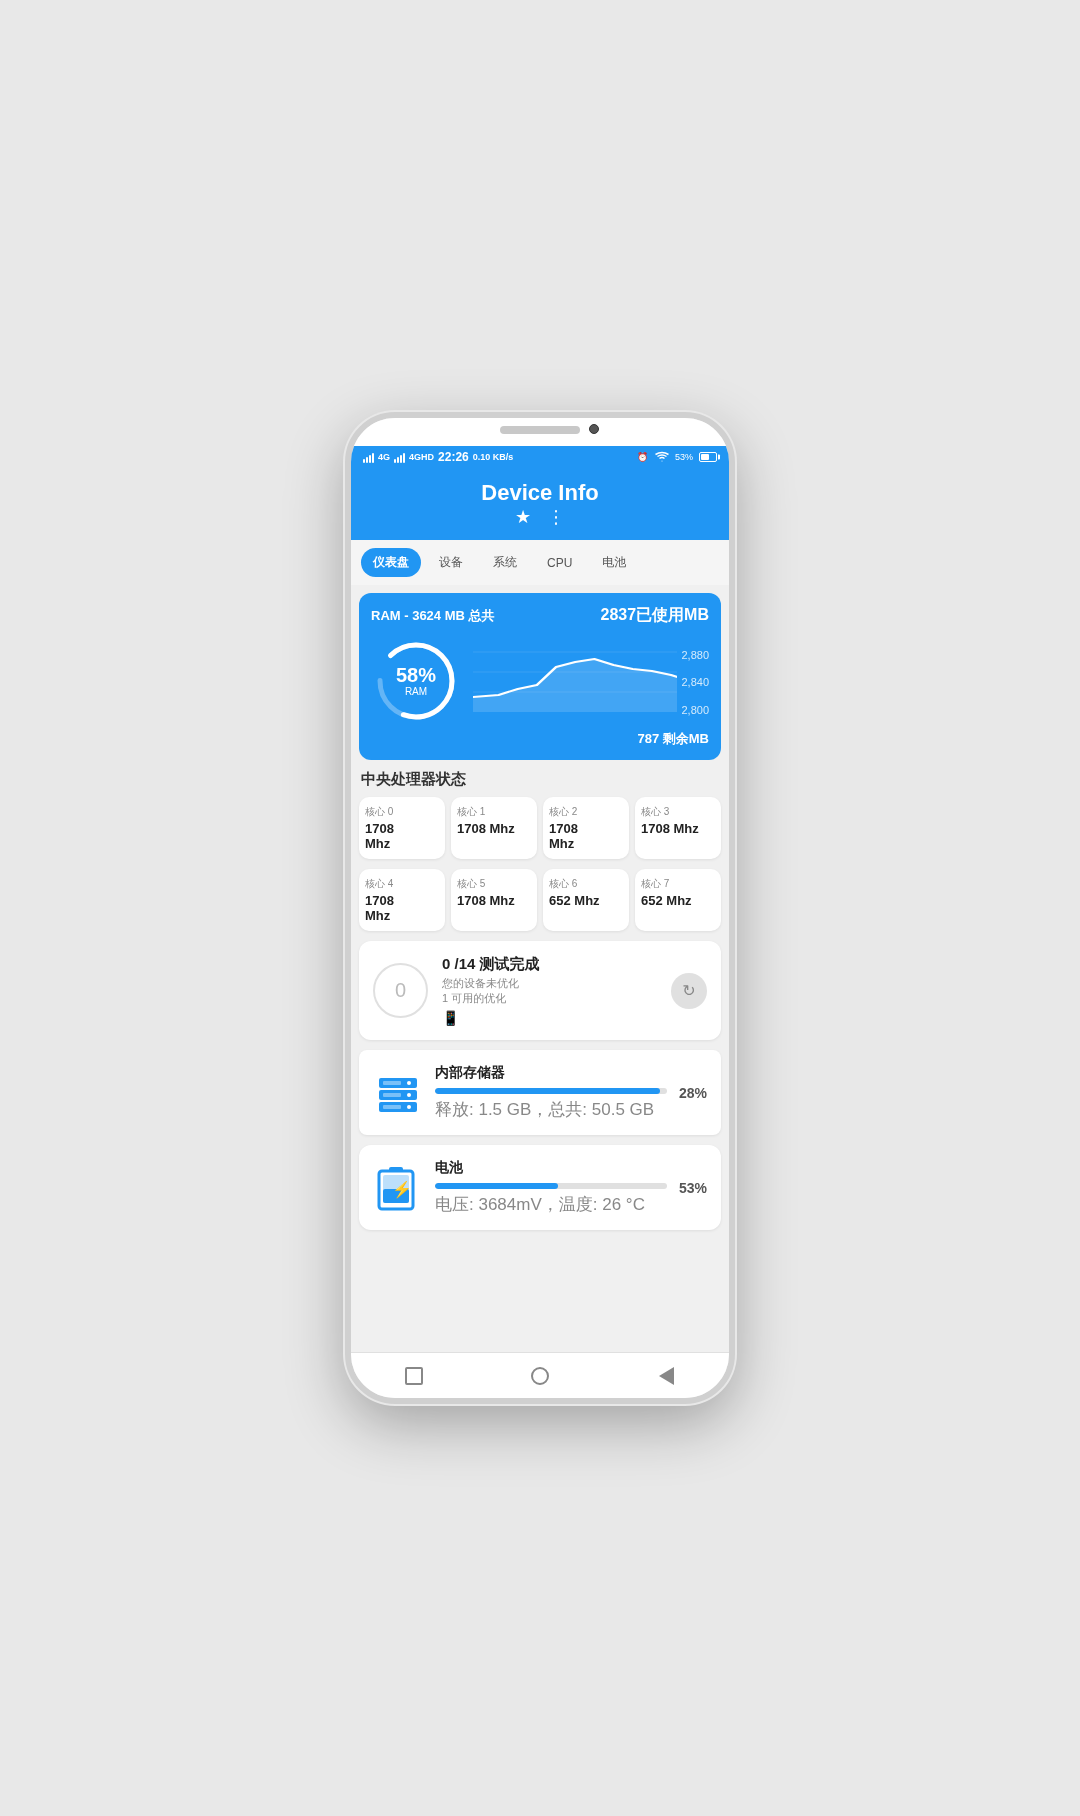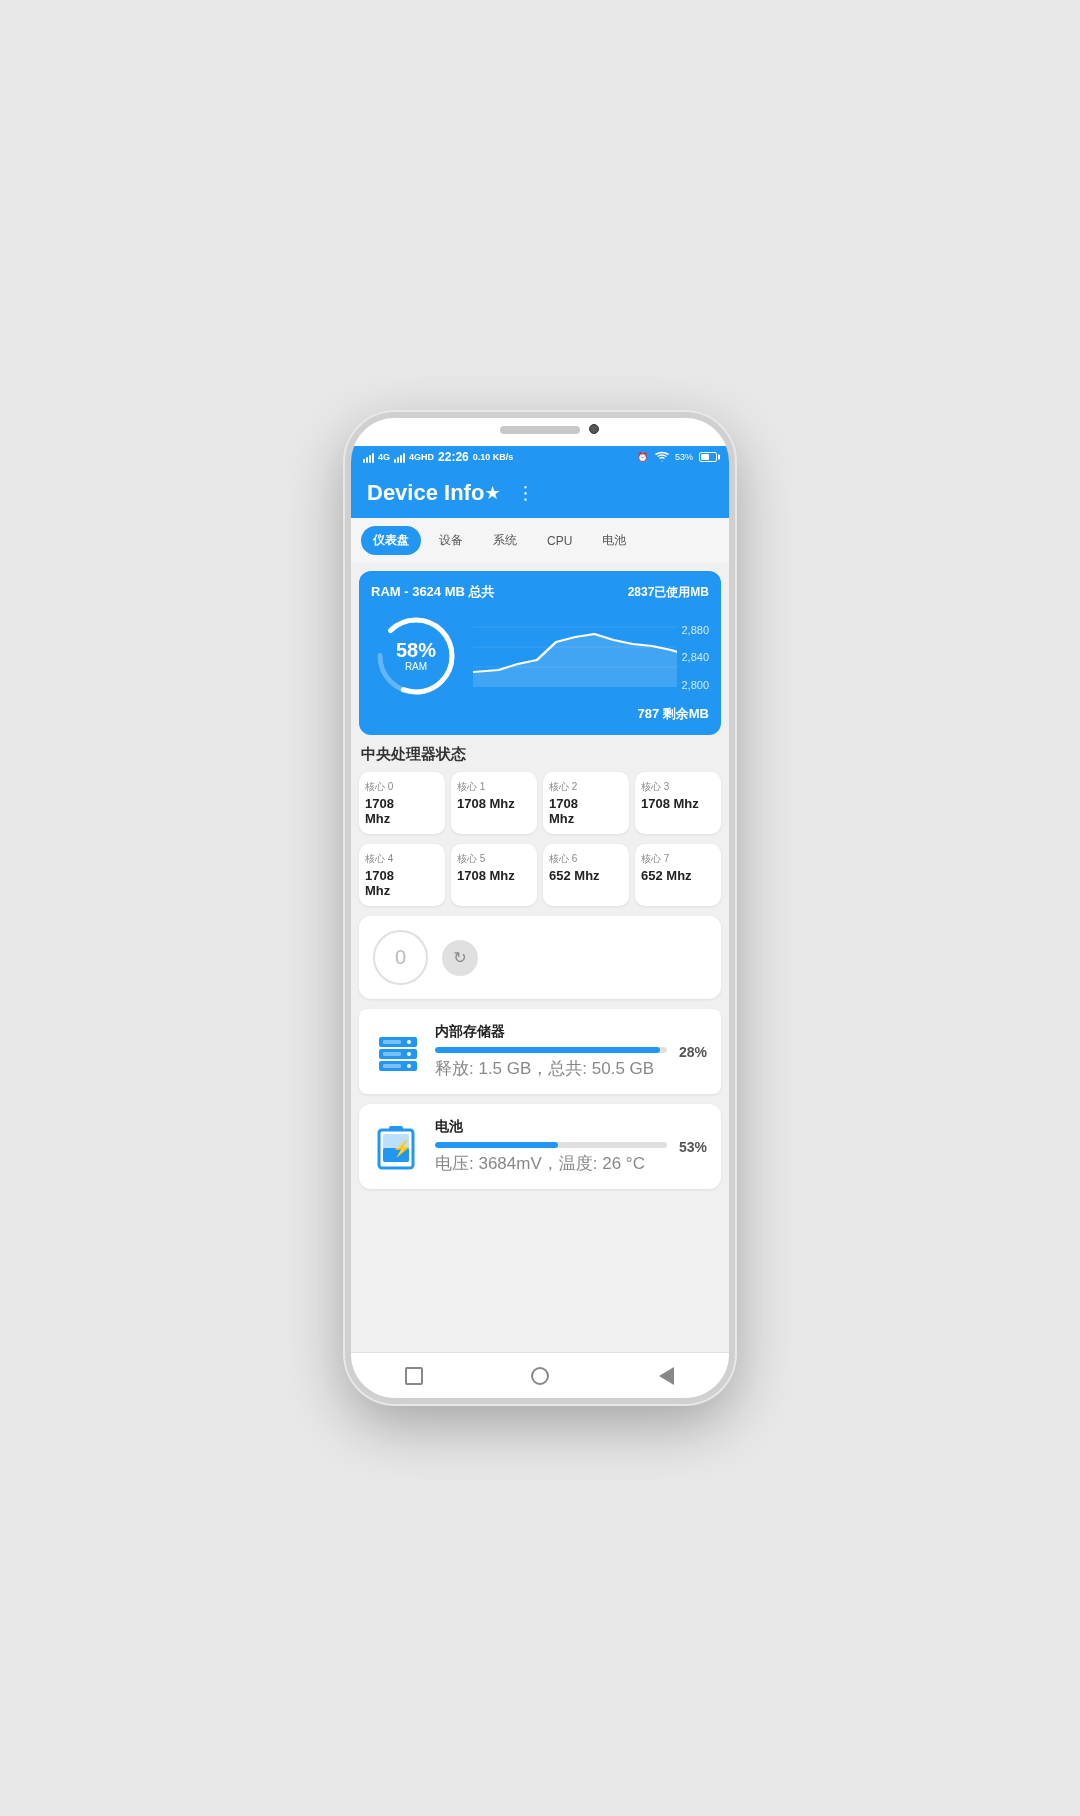--- a/index.html
+++ b/index.html
@@ -98,20 +98,21 @@
       width: 55%;
       height: 100%;
       background: white;
       border-radius: 1px;
     }
     .app-header {
       background: #2196F3;
       padding: 12px 16px;
       display: flex;
       align-items: center;
+      flex-direction: column;
     }
     .app-title {
       color: white;
       font-size: 22px;
       font-weight: bold;
     }
     .header-icons {
       display: flex;
       gap: 16px;
       align-items: center;
@@ -155,21 +156,21 @@
       color: white;
     }
     .ram-header {
       display: flex;
       justify-content: space-between;
       align-items: center;
       margin-bottom: 10px;
       font-size: 12px;
     }
     .ram-title { font-weight: bold; font-size: 13px; }
-    .ram-used { font-size: 12px; font-weight: bold; }
+    .ram-used { font-size: 16px; font-weight: bold; }
     .ram-body {
       display: flex;
       align-items: center;
       gap: 12px;
     }
     .ram-gauge {
       width: 90px;
       height: 90px;
       position: relative;
       flex-shrink: 0;
@@ -547,20 +548,26 @@
       <div class="cpu-core-card">
         <div class="cpu-core-label">核心 7</div>
         <div class="cpu-core-value">652 Mhz</div>
       </div>
     </div>
 
     <div class="optimization-card">
       <div class="opt-score">
         <span>0</span>
       </div>
+      <div class="opt-info">
+        <div class="opt-main">0 /14 测试完成</div>
+        <div class="opt-sub">您的设备未优化</div>
+        <div class="opt-sub">1 可用的优化</div>
+        <div class="opt-phone-icon">📱</div>
+      </div>
       <div class="opt-refresh">↻</div>
     </div>
 
     <div class="storage-card">
       <div class="storage-icon">
         <svg width="46" height="46" viewBox="0 0 46 46">
 
           <rect x="4" y="8" width="38" height="10" rx="2" fill="#2196F3"></rect>
           <rect x="4" y="20" width="38" height="10" rx="2" fill="#2196F3"></rect>
           <rect x="4" y="32" width="38" height="10" rx="2" fill="#2196F3"></rect>

